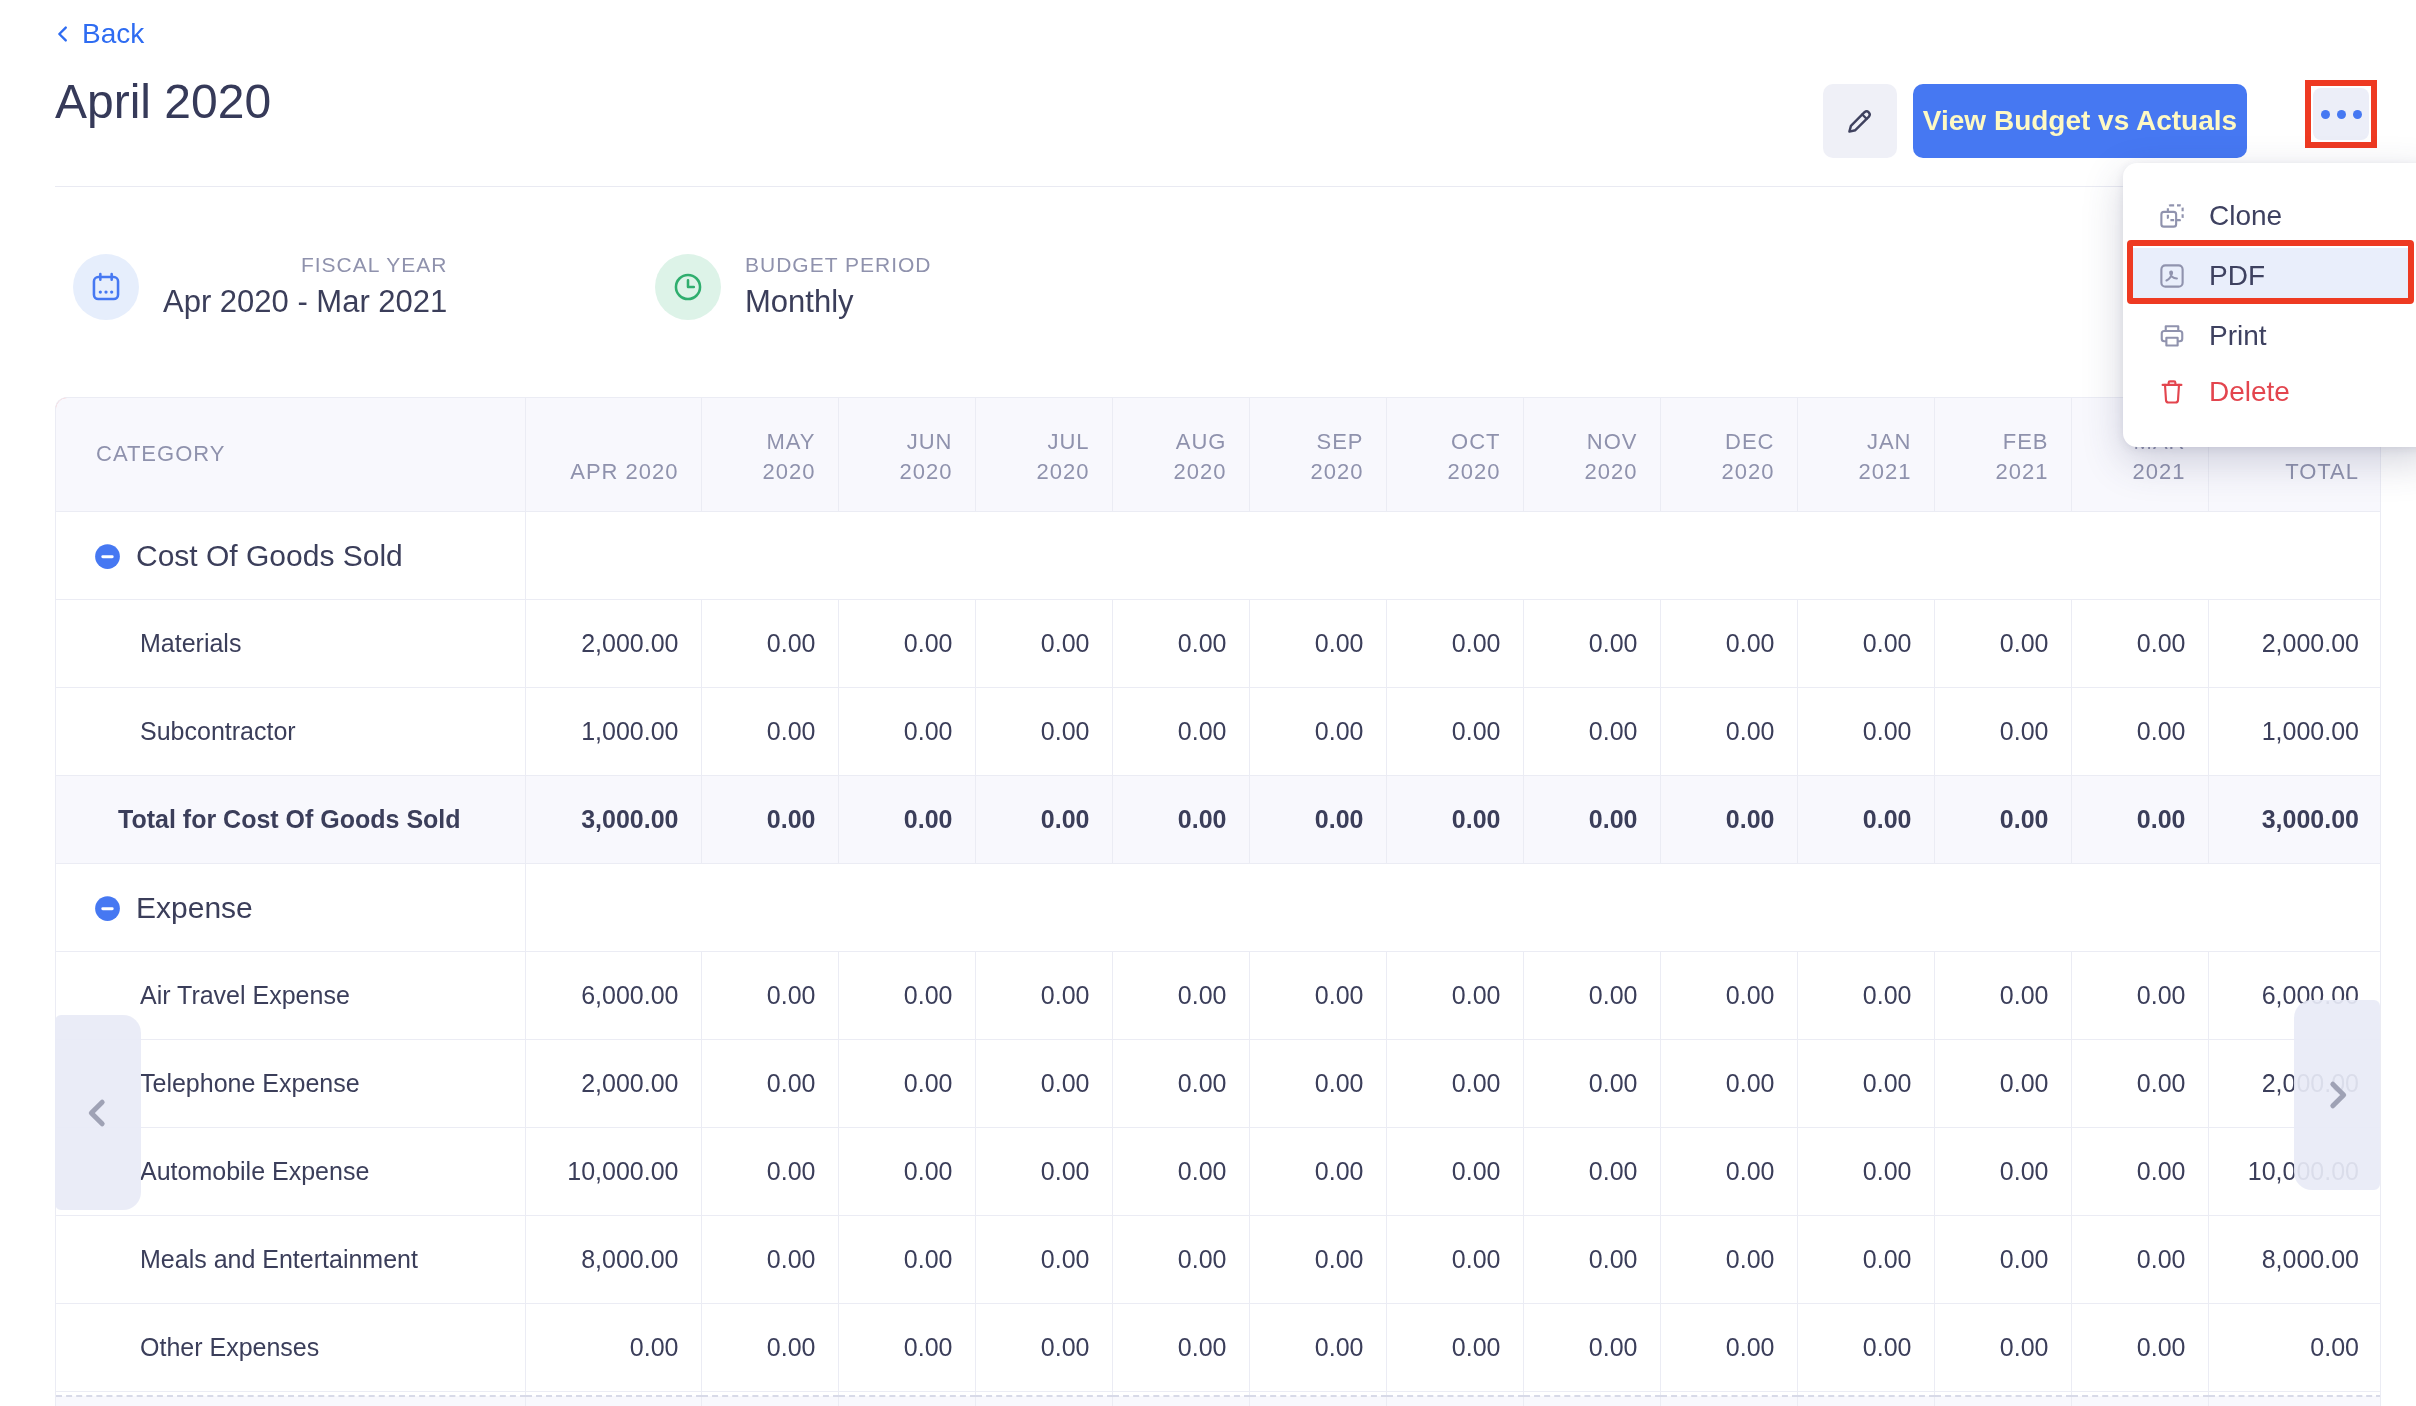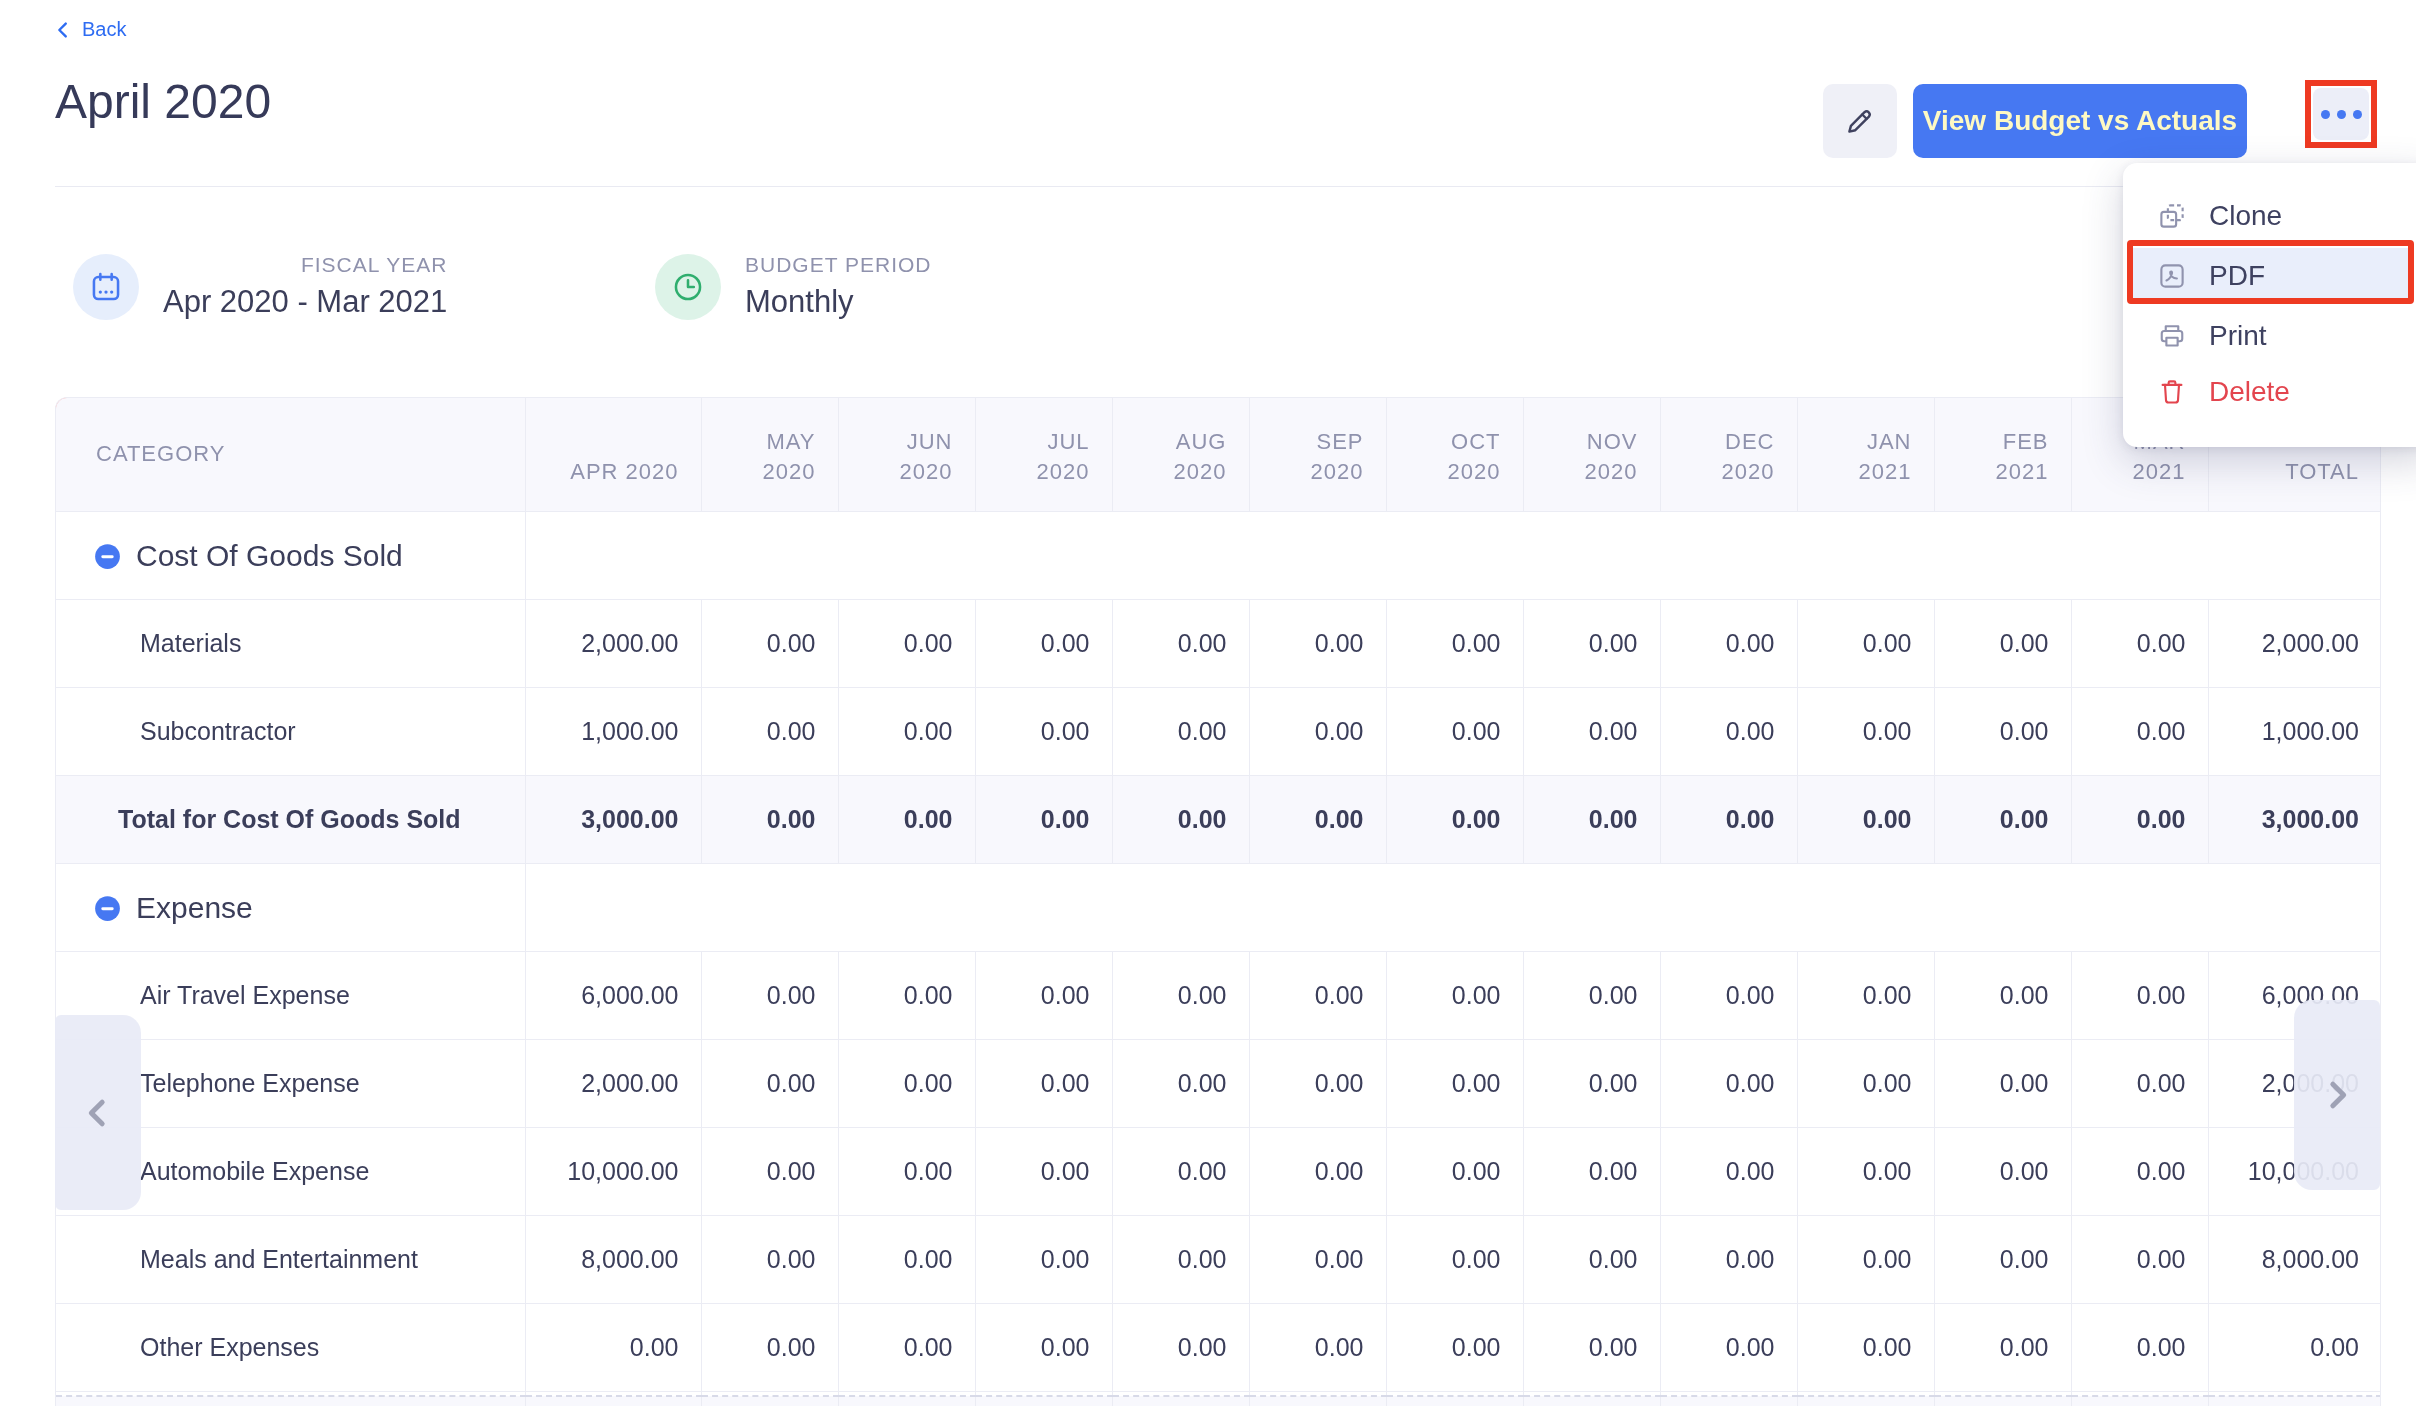--- a/index.html
+++ b/index.html
@@ -2,21 +2,21 @@
 <html><head>
 <meta charset="utf-8">
 <style>
   * { margin:0; padding:0; box-sizing:border-box; }
   html,body { width:2416px; height:1406px; background:#ffffff; overflow:hidden;
               font-family:"Liberation Sans", sans-serif; }
   .page { position:relative; width:2416px; height:1406px; }
 
   
   .back-link { position:absolute; left:52px; top:18px; display:flex; align-items:center; gap:8px;
-               color:#2e6cf2; font-size:20px; font-weight:500; cursor:pointer; }
+               color:#2e6cf2; font-size:28px; font-weight:500; cursor:pointer; }
   .back-link svg { width:22px; height:22px; }
   .page-title { position:absolute; left:55px; top:74px; font-size:48px; font-weight:500; color:#363a59; }
 
   .toolbar { position:absolute; right:23px; top:84px; height:74px; }
   .edit-btn { position:absolute; right:496px; top:0; width:74px; height:74px; border-radius:10px;
               background:#eff0f7; display:flex; align-items:center; justify-content:center; cursor:pointer; }
   .edit-btn svg { width:34px; height:34px; color:#3f425f; }
   .primary-btn { position:absolute; right:146px; top:0; width:334px; height:74px; border-radius:10px;
                  background:#4678f2; color:#fef9c3; font-size:28px; font-weight:600;
                  display:flex; align-items:center; justify-content:center; cursor:pointer; }

